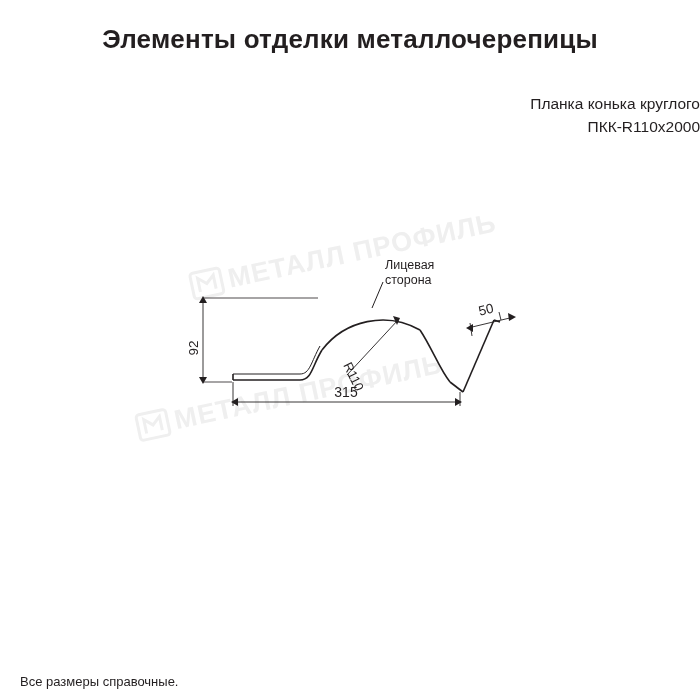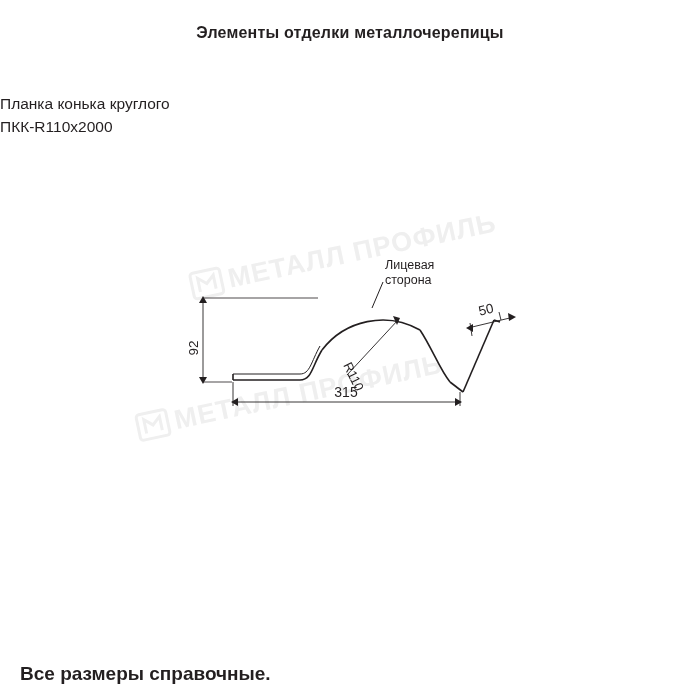--- a/index.html
+++ b/index.html
@@ -23,55 +23,54 @@
     width: 700px;
     height: 700px;
   }
 
   .title {
     position: absolute;
     left: 0;
     top: 24px;
     width: 700px;
     text-align: center;
-    font-size: 16px;
+    font-size: 26px;
     font-weight: bold;
     letter-spacing: 0.2px;
   }
 
   .subtitle {
     position: absolute;
     left: 0;
     top: 92px;
     width: 700px;
-    text-align: left;
+    text-align: right;
     font-size: 15.5px;
     line-height: 23px;
   }
   .subtitle .line2 {
     display: block;
   }
 
   .drawing {
     position: absolute;
     left: 0;
     top: 170px;
     width: 700px;
     height: 420px;
   }
 
   .footnotes {
     position: absolute;
     left: 20px;
-    bottom: 16px;
+    bottom: 8px;
     width: 660px;
-    font-size: 19px;
+    font-size: 13px;
     line-height: 20px;
     color: #231f20;
-    font-weight: bold;
   }
   .footnotes div {
     white-space: nowrap;
   }
 
   svg {
     display: block;
   }
 
   .wm-text {

